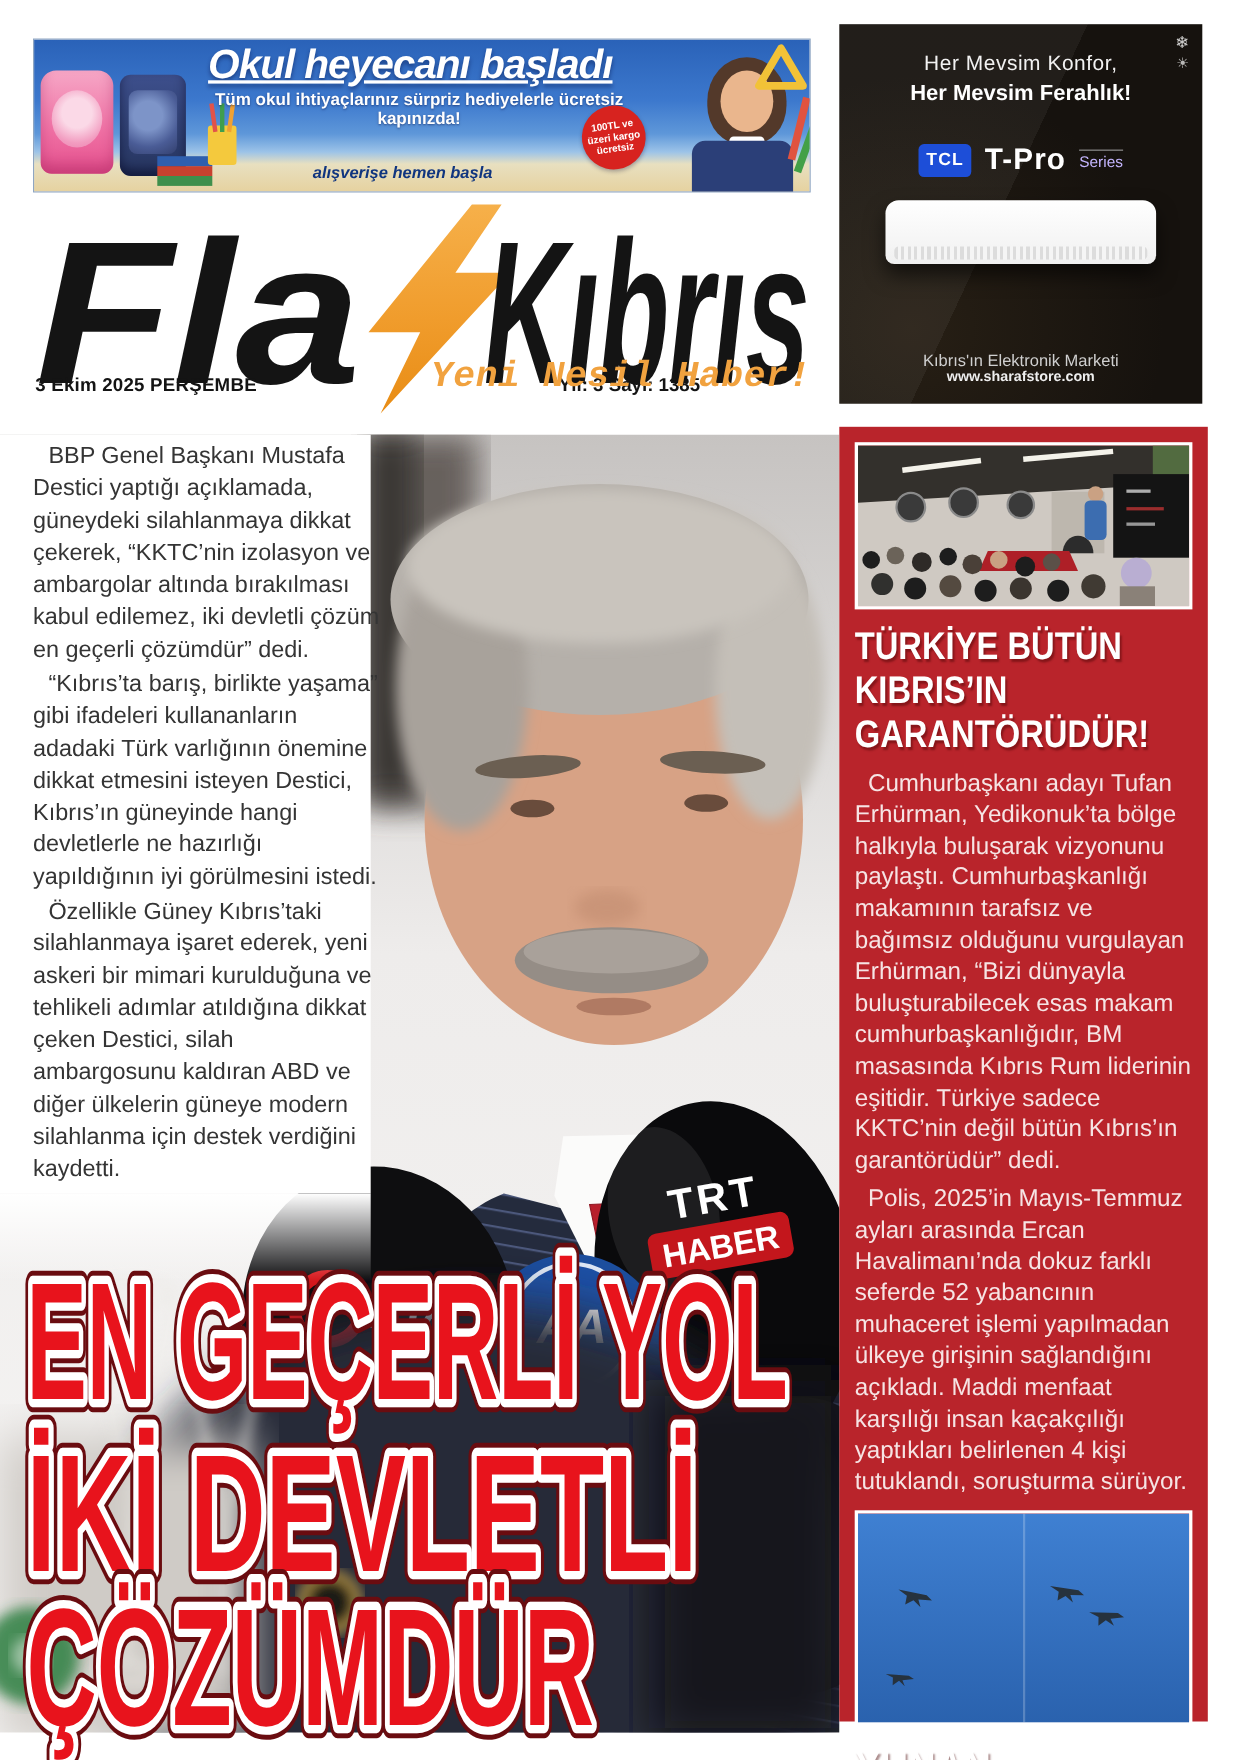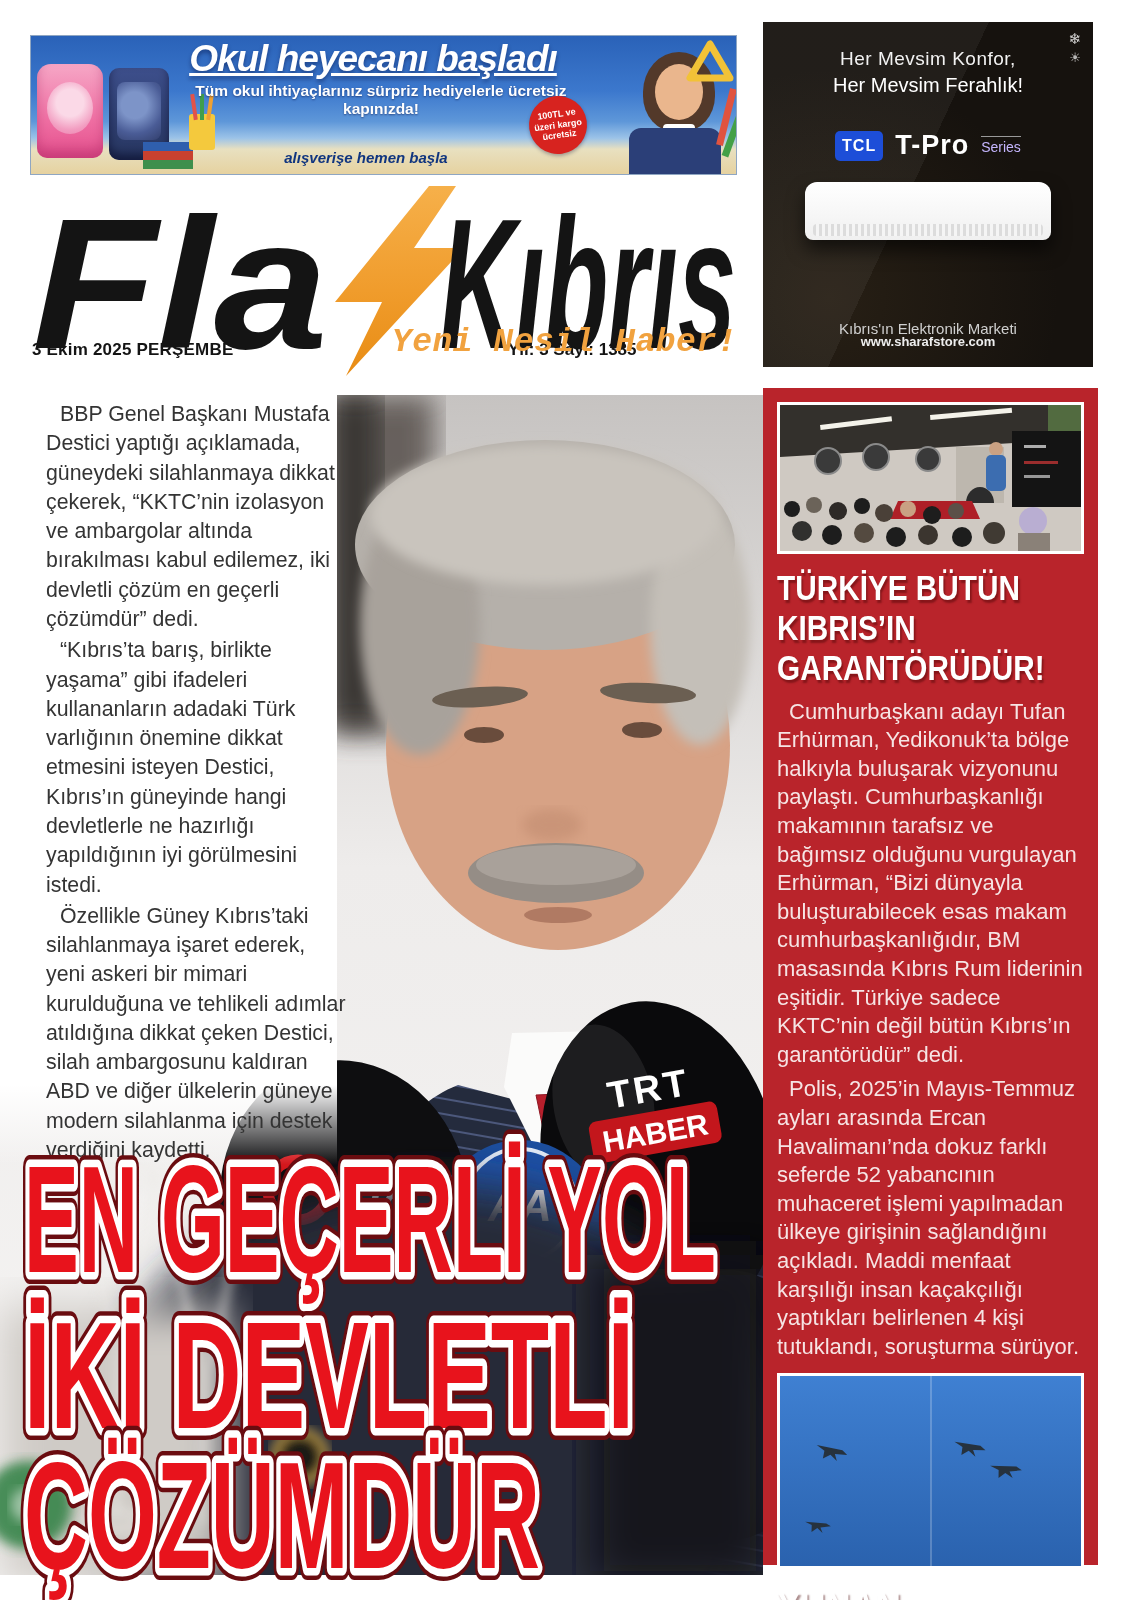--- a/index.html
+++ b/index.html
@@ -46,21 +46,21 @@
   .ruler-tri{left:655px;top:4px;}
   .pencil-r{left:692px;top:52px;width:7px;height:58px;background:#e0533f;transform:rotate(14deg);}
   .pencil-g{left:700px;top:66px;width:7px;height:56px;background:#43a047;transform:rotate(20deg);}
 
   
   .tcl{left:763px;top:22px;width:330px;height:345px;background:#16120e;overflow:hidden;color:#fff;}
   .tcl::before{content:"";position:absolute;inset:0;
     background:linear-gradient(115deg,rgba(255,255,255,.05) 0 46%,rgba(255,255,255,0) 46%),
                radial-gradient(circle at 20% 80%,rgba(90,70,40,.25),transparent 60%);}
   .tcl-line1{left:0;top:26px;width:100%;text-align:center;font-size:19px;font-weight:300;color:#f2f2f2;letter-spacing:.5px;}
-  .tcl-line2{left:0;top:52px;width:100%;text-align:center;font-size:20px;font-weight:400;color:#fff;}
+  .tcl-line2{left:0;top:52px;width:100%;text-align:center;font-size:20px;font-weight:700;color:#fff;}
   .tcl-row{left:0;top:108px;width:100%;display:flex;align-items:center;justify-content:center;gap:12px;}
   .tcl-logo{width:48px;height:30px;background:#1d4ed8;border-radius:5px;display:flex;align-items:center;
     justify-content:center;font-weight:900;font-size:16px;letter-spacing:1px;color:#fff;}
   .tcl-prod{font-size:27px;font-weight:800;letter-spacing:1px;}
   .tcl-series{font-size:14px;font-weight:300;color:#c4b5fd;border-top:1px solid #999;padding-top:2px;}
   .ac-unit{left:42px;top:160px;width:246px;height:58px;background:linear-gradient(180deg,#ffffff,#f0f0f0);
     border-radius:12px 12px 8px 8px;box-shadow:0 10px 18px rgba(0,0,0,.6);}
   .ac-unit::after{content:"";position:absolute;left:8px;bottom:4px;right:8px;height:12px;border-radius:4px;
     background:repeating-linear-gradient(90deg,#dcdcdc 0 3px,#f5f5f5 3px 6px);}
   .tcl-foot1{left:0;top:298px;width:100%;text-align:center;font-size:15px;color:#cfcfcf;}
@@ -70,21 +70,21 @@
 
   
   .masthead-svg{left:30px;top:190px;width:707px;height:185px;overflow:visible;}
   .dateline{left:32px;top:340px;font-size:17px;font-weight:700;color:#141414;letter-spacing:.2px;}
   .issueline{left:508px;top:340px;font-size:17px;font-weight:700;color:#141414;}
   .slogan{left:30px;top:324px;width:707px;text-align:right;font-size:33px;font-style:italic;font-weight:600;
     color:#f1a23f;letter-spacing:.5px;font-family:Liberation Mono, monospace;}
 
   
   .article{left:30px;top:400px;width:318px;z-index:3;}
-  .article p{margin:0 0 2px 16px;font-size:21.3px;line-height:1.375;color:#343434;text-indent:14px;}
+  .article p{margin:0 0 2px 0;font-size:21.3px;line-height:1.375;color:#343434;text-indent:14px;}
 
   
   .photo-svg{left:0;top:395px;width:763px;height:1180px;z-index:1;}
 
   
   .hl{left:14px;overflow:visible;z-index:4;}
   .hl text{font-family:"Liberation Sans",sans-serif;font-weight:900;paint-order:stroke;stroke-linejoin:round;}
   .hl .t-back{stroke:#6a0c10;stroke-width:24px;fill:#6a0c10;}
   .hl .t-mid{stroke:#ffffff;stroke-width:15px;fill:#fff;}
   .hl .t-front{fill:#e8131c;}

